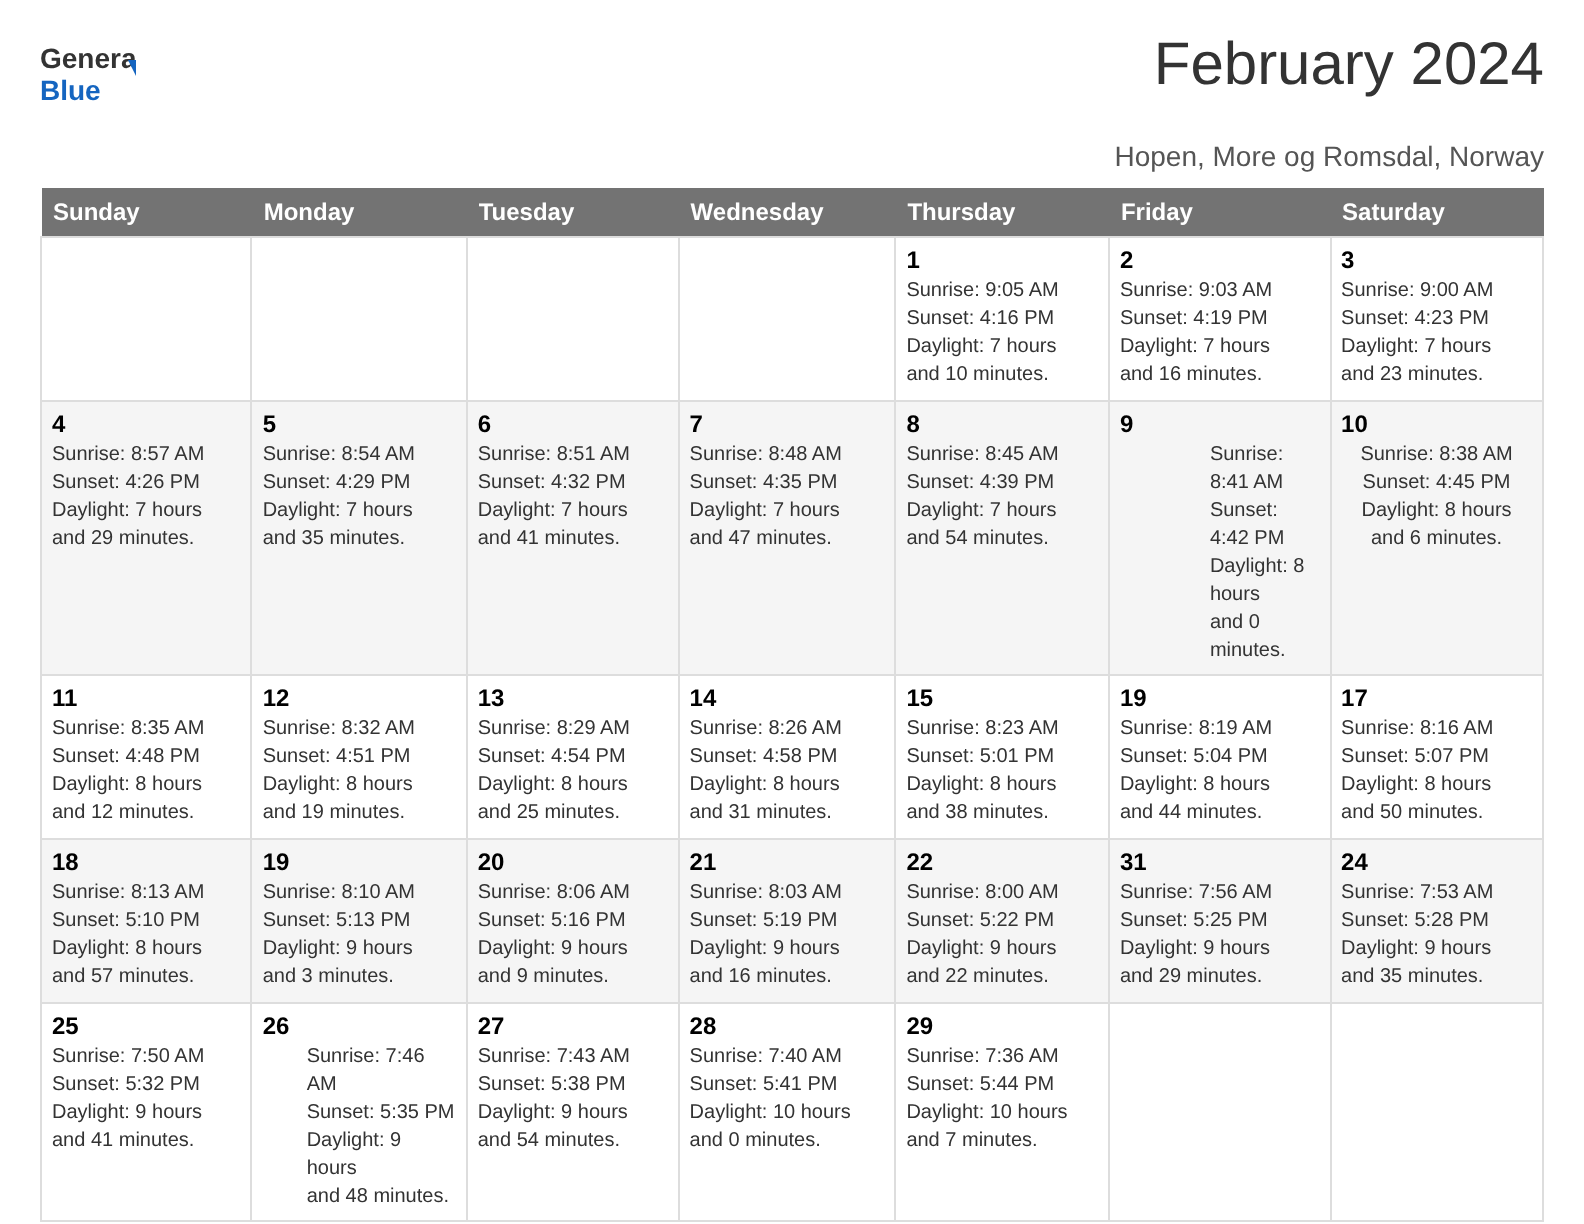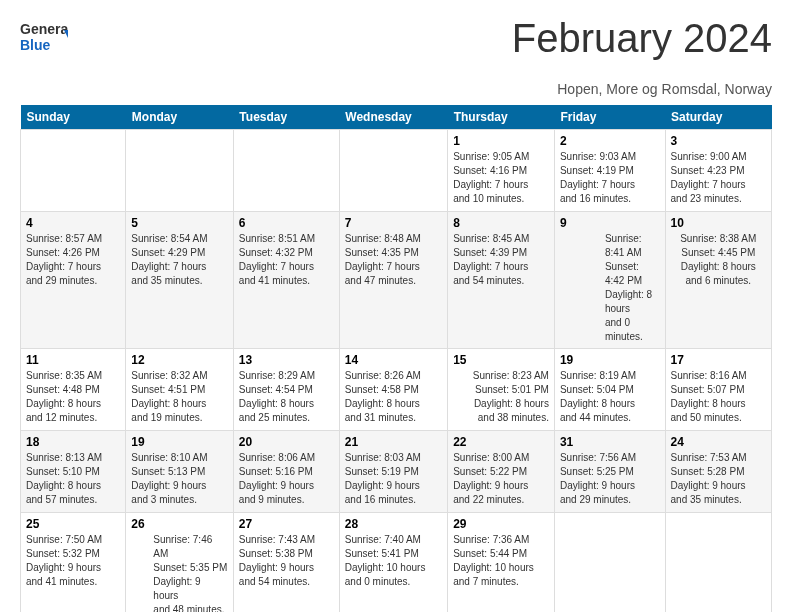--- a/index.html
+++ b/index.html
@@ -23,36 +23,36 @@
     }
     .logo {
       display: flex;
       flex-direction: column;
       align-items: flex-start;
     }
     .title-block {
       text-align: right;
     }
     .main-title {
-      font-size: 40px;
+      font-size: 30px;
       font-weight: 300;
       color: #333;
     }
     .subtitle {
       font-size: 14px;
       color: #555;
       margin-top: 20px;
     }
     table {
       width: 100%;
       border-collapse: collapse;
       font-size: 10.5px;
     }
     thead tr th {
-      background-color: #0369a1;
+      background-color: #737373;
       color: #fff;
       text-align: left;
       padding: 5px 6px;
       font-size: 12px;
       font-weight: bold;
     }
     tbody tr td {
       border: 1px solid #ddd;
       vertical-align: top;
       padding: 4px 5px;
@@ -217,21 +217,21 @@
           </td>
           <td>
             <span class="day-num">14</span>
             <div class="day-info" style="white-space: pre-line;">Sunrise: 8:26 AM
 Sunset: 4:58 PM
 Daylight: 8 hours
 and 31 minutes.</div>
           </td>
           <td>
             <span class="day-num">15</span>
-            <div class="day-info" style="white-space: pre-line; text-align: right;">Sunrise: 8:23 AM
+            <div class="day-info" style="white-space: pre-line;">Sunrise: 8:23 AM
 Sunset: 5:01 PM
 Daylight: 8 hours
 and 38 minutes.</div>
           </td>
           <td>
             <span class="day-num">19</span>
             <div class="day-info" style="white-space: pre-line;">Sunrise: 8:19 AM
 Sunset: 5:04 PM
 Daylight: 8 hours
 and 44 minutes.</div>

